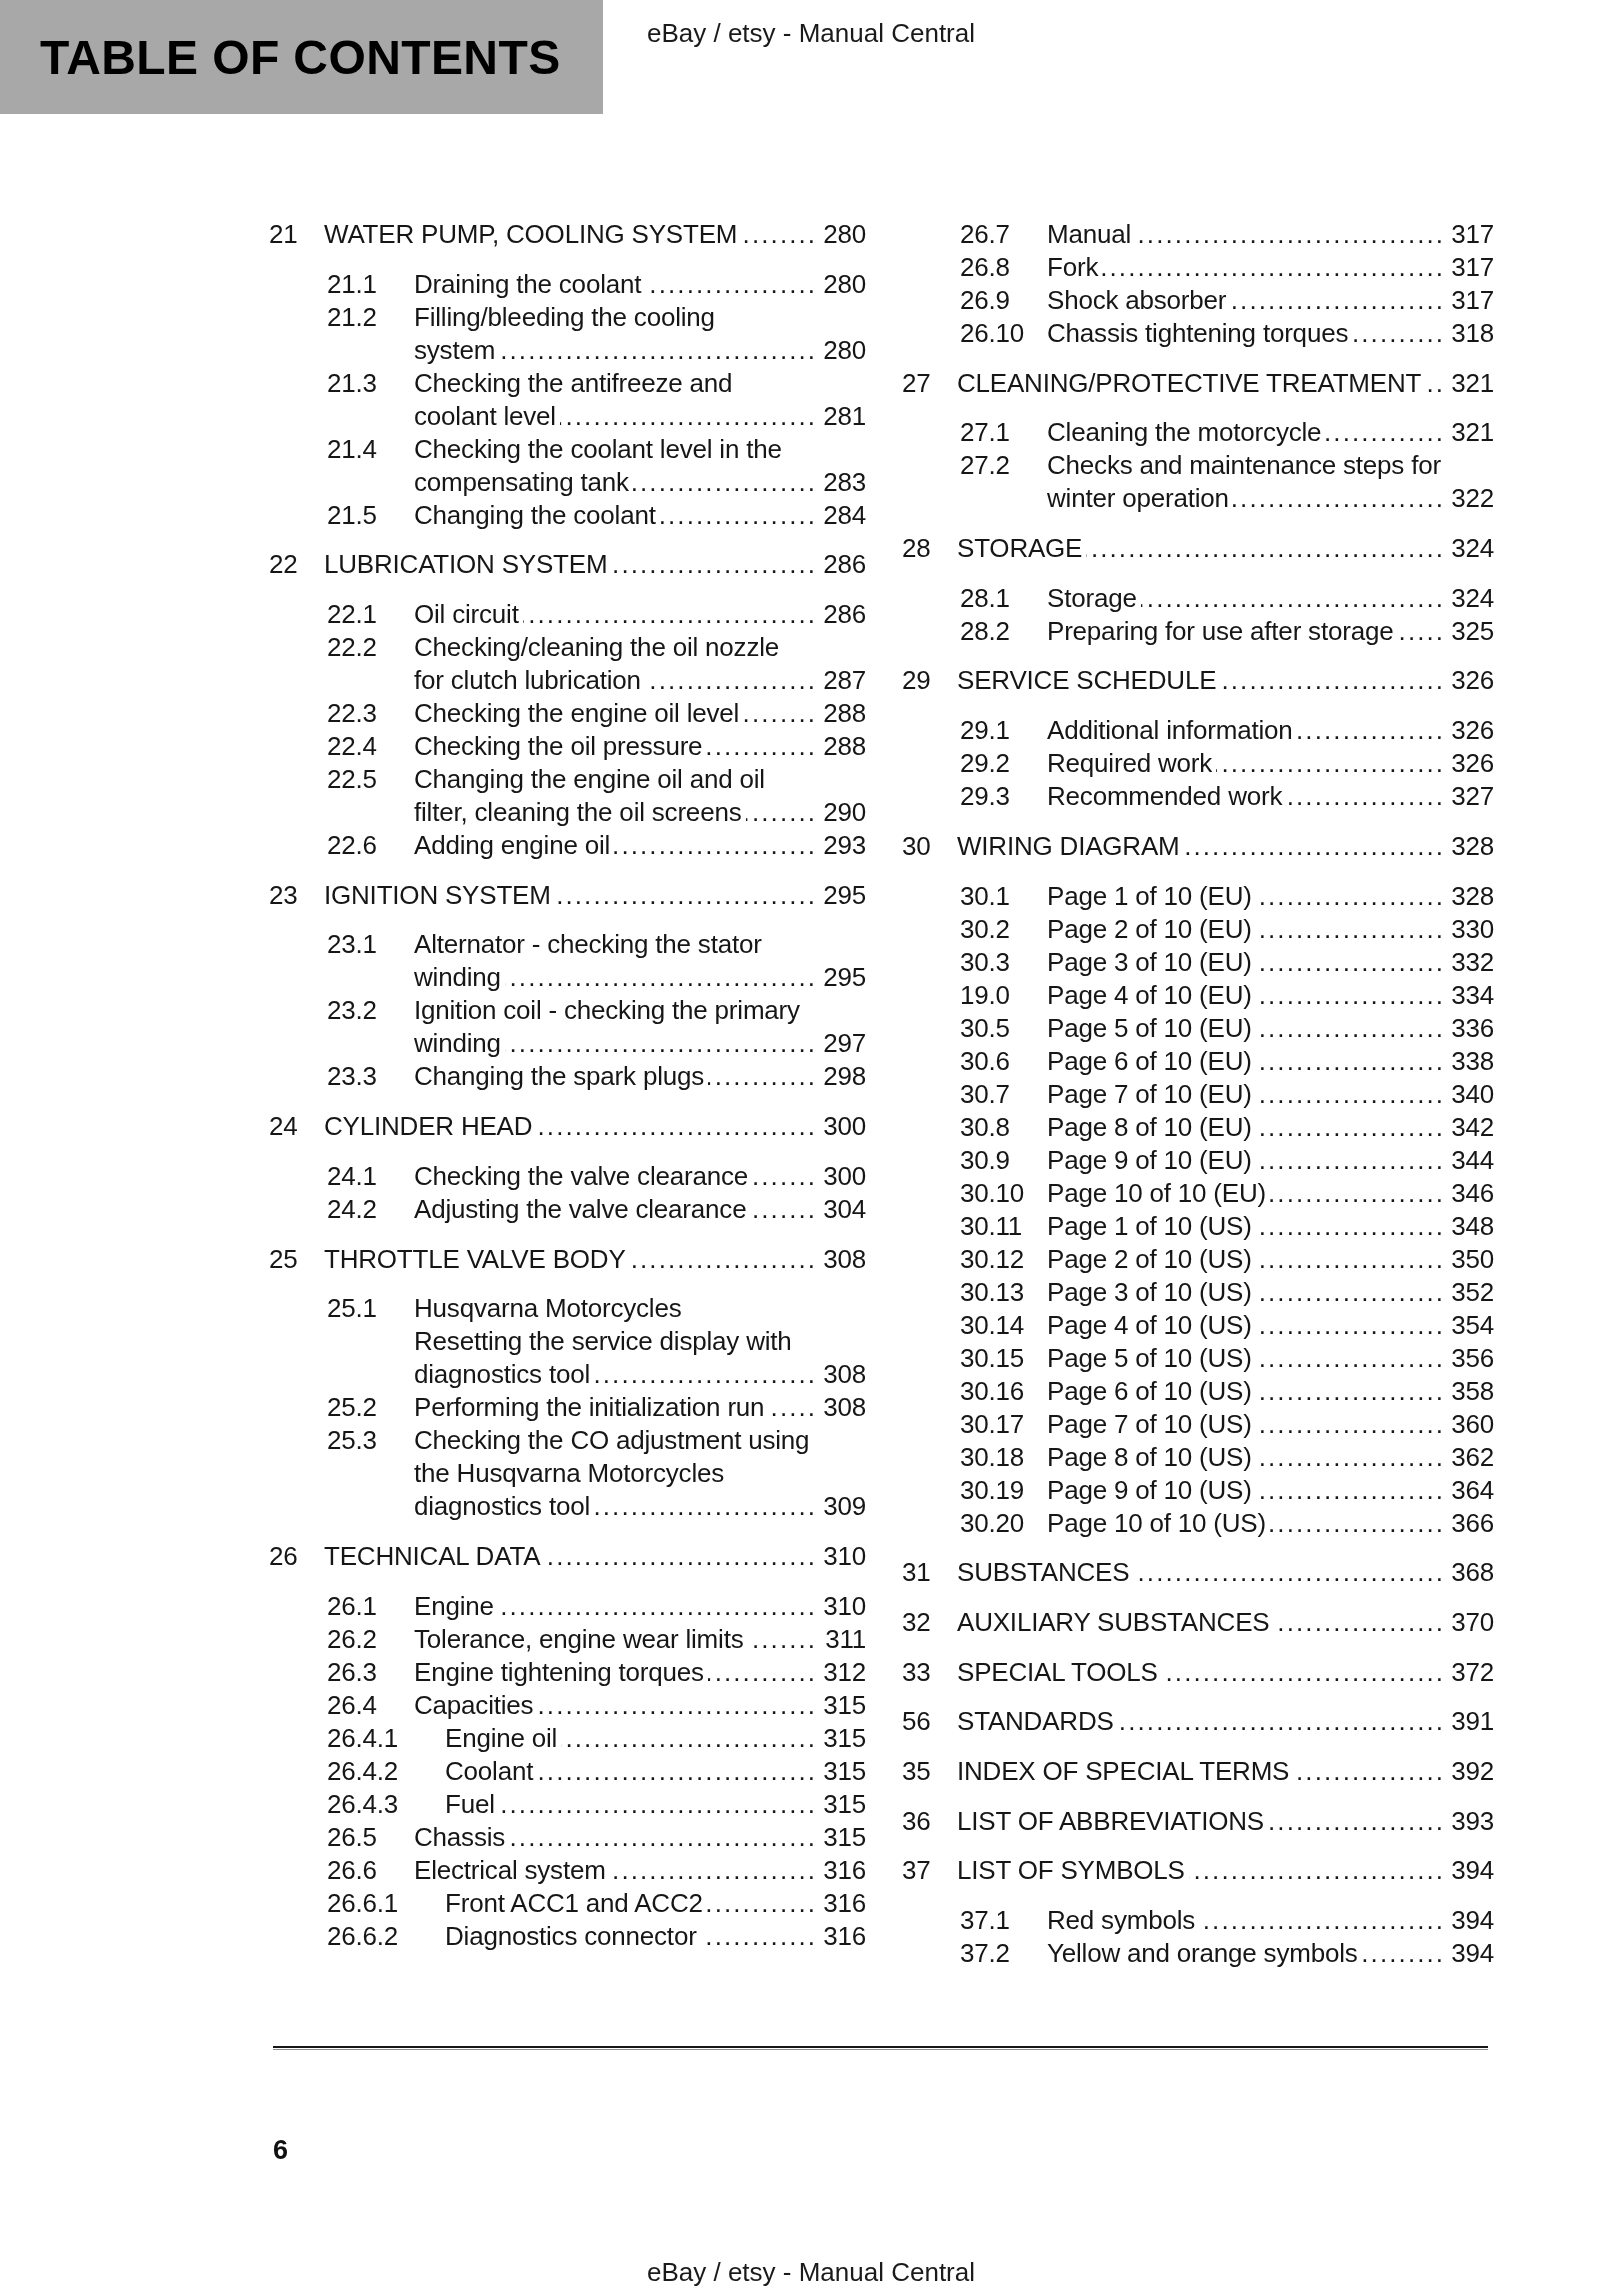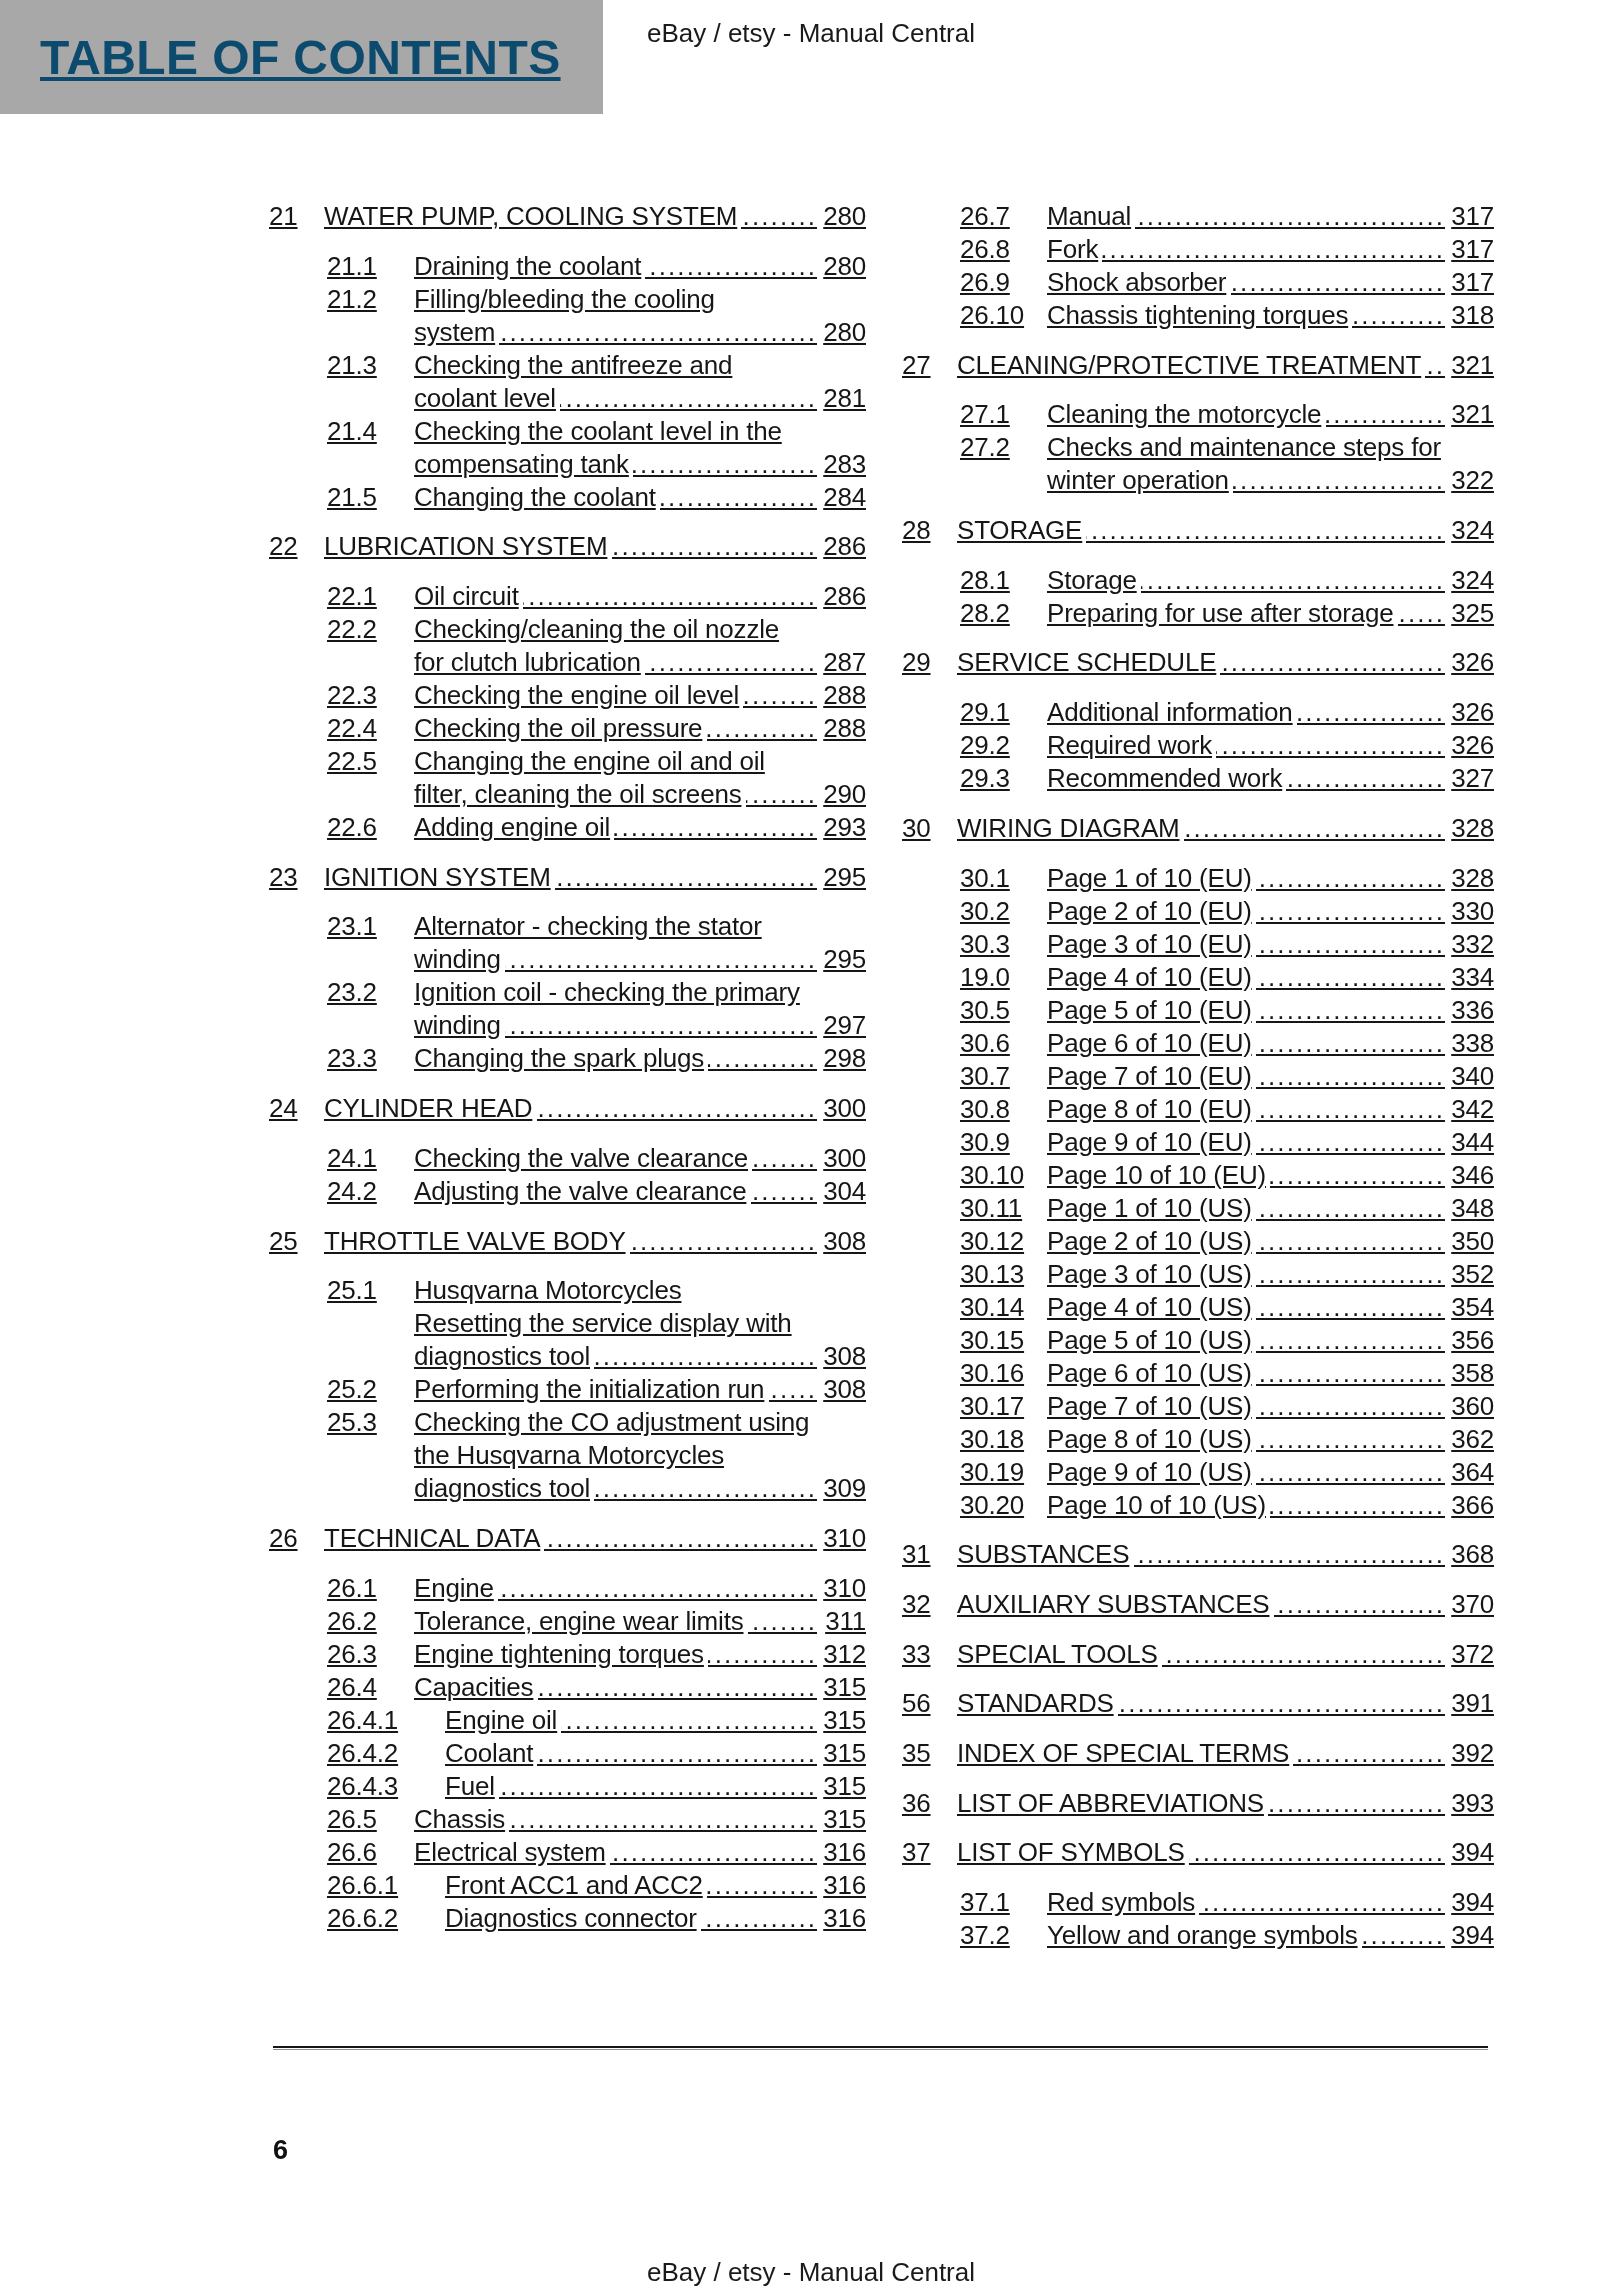--- a/index.html
+++ b/index.html
@@ -16,35 +16,34 @@
   .title-band {
     position: absolute; left: 0; top: 0;
     width: 603px; height: 114px;
     background: #a8a8a8;
     display: flex; align-items: center;
   }
   .title-band h1 {
     margin: 0; padding: 0 0 0 40px;
     font-size: 48px; font-weight: 700;
     letter-spacing: 0.4px;
-    color: #0c4a6e;
+    color: #000000;
     white-space: nowrap;
-    text-decoration: underline;
   }
   .header-center {
     position: absolute; left: 0; top: 18.3px;
     width: 100%;
     text-align: center;
     font-size: 26px;
     color: #1a1a1a;
   }
 
   
   .content { position: absolute; left: 269px; top: 200px; width: 1225px; }
-  .col { position: absolute; top: 0; text-decoration: underline; }
+  .col { position: absolute; top: 18px; }
   .col-left  { left: 0;    width: 597px; }
   .col-right { left: 633px; width: 592px; }
 
   .entry {
     display: flex; align-items: flex-start;
     font-size: 26px; line-height: 33px;
     letter-spacing: -0.2px;
   }
   .entry .num { flex: none; white-space: nowrap; }
   .entry.chapter { margin: 16.7px 0; }

